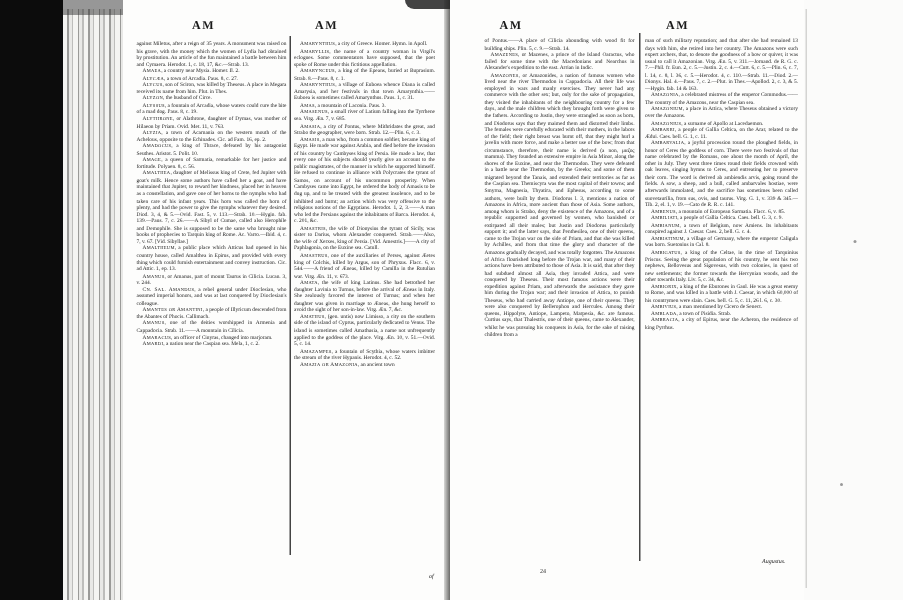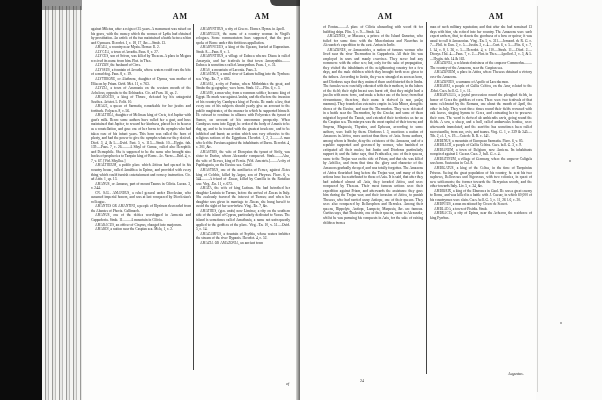--- a/index.html
+++ b/index.html
@@ -21,21 +21,21 @@
   .page-right { left: 300px; width: 302px; }
 
   
   .gutter { position: absolute; left: 296px; top: 0; width: 10px; height: 400px;
     background: linear-gradient(90deg, #d8d8d6 0%, #6a6a68 40%, #8a8a88 60%, #e6e6e4 100%); }
   .top-shadow { position: absolute; left: 270px; top: 0; width: 40px; height: 6px; background: #222; border-radius: 0 0 10px 10px; opacity: .85; }
 
   .right-edge { position: absolute; left: 536px; top: 0; width: 66px; height: 400px; background: #fbfbfa; }
   .right-rule { position: absolute; left: 537px; top: 6px; width: 1px; height: 386px; background: #d4d4d2; }
 
-  .head { position: absolute; top: 12px; font-size: 8px; letter-spacing: 1px; font-weight: bold; text-align: right; }
+  .head { position: absolute; top: 12px; font-size: 8px; letter-spacing: 1px; font-weight: bold; text-align: left; }
 
   .col { position: absolute; font-size: 3.6px; line-height: 4.55px; text-align: justify; color: #222; }
   .col p { margin: 0; text-indent: 4px; }
   .col p .hw { font-variant: small-caps; letter-spacing: .2px; }
 
   .col-rule { position: absolute; width: 1px; background: #444; }
 
   .catch { position: absolute; font-size: 4px; font-style: italic; color: #222; }
   .folio { position: absolute; font-size: 4px; color: #333; }
 

